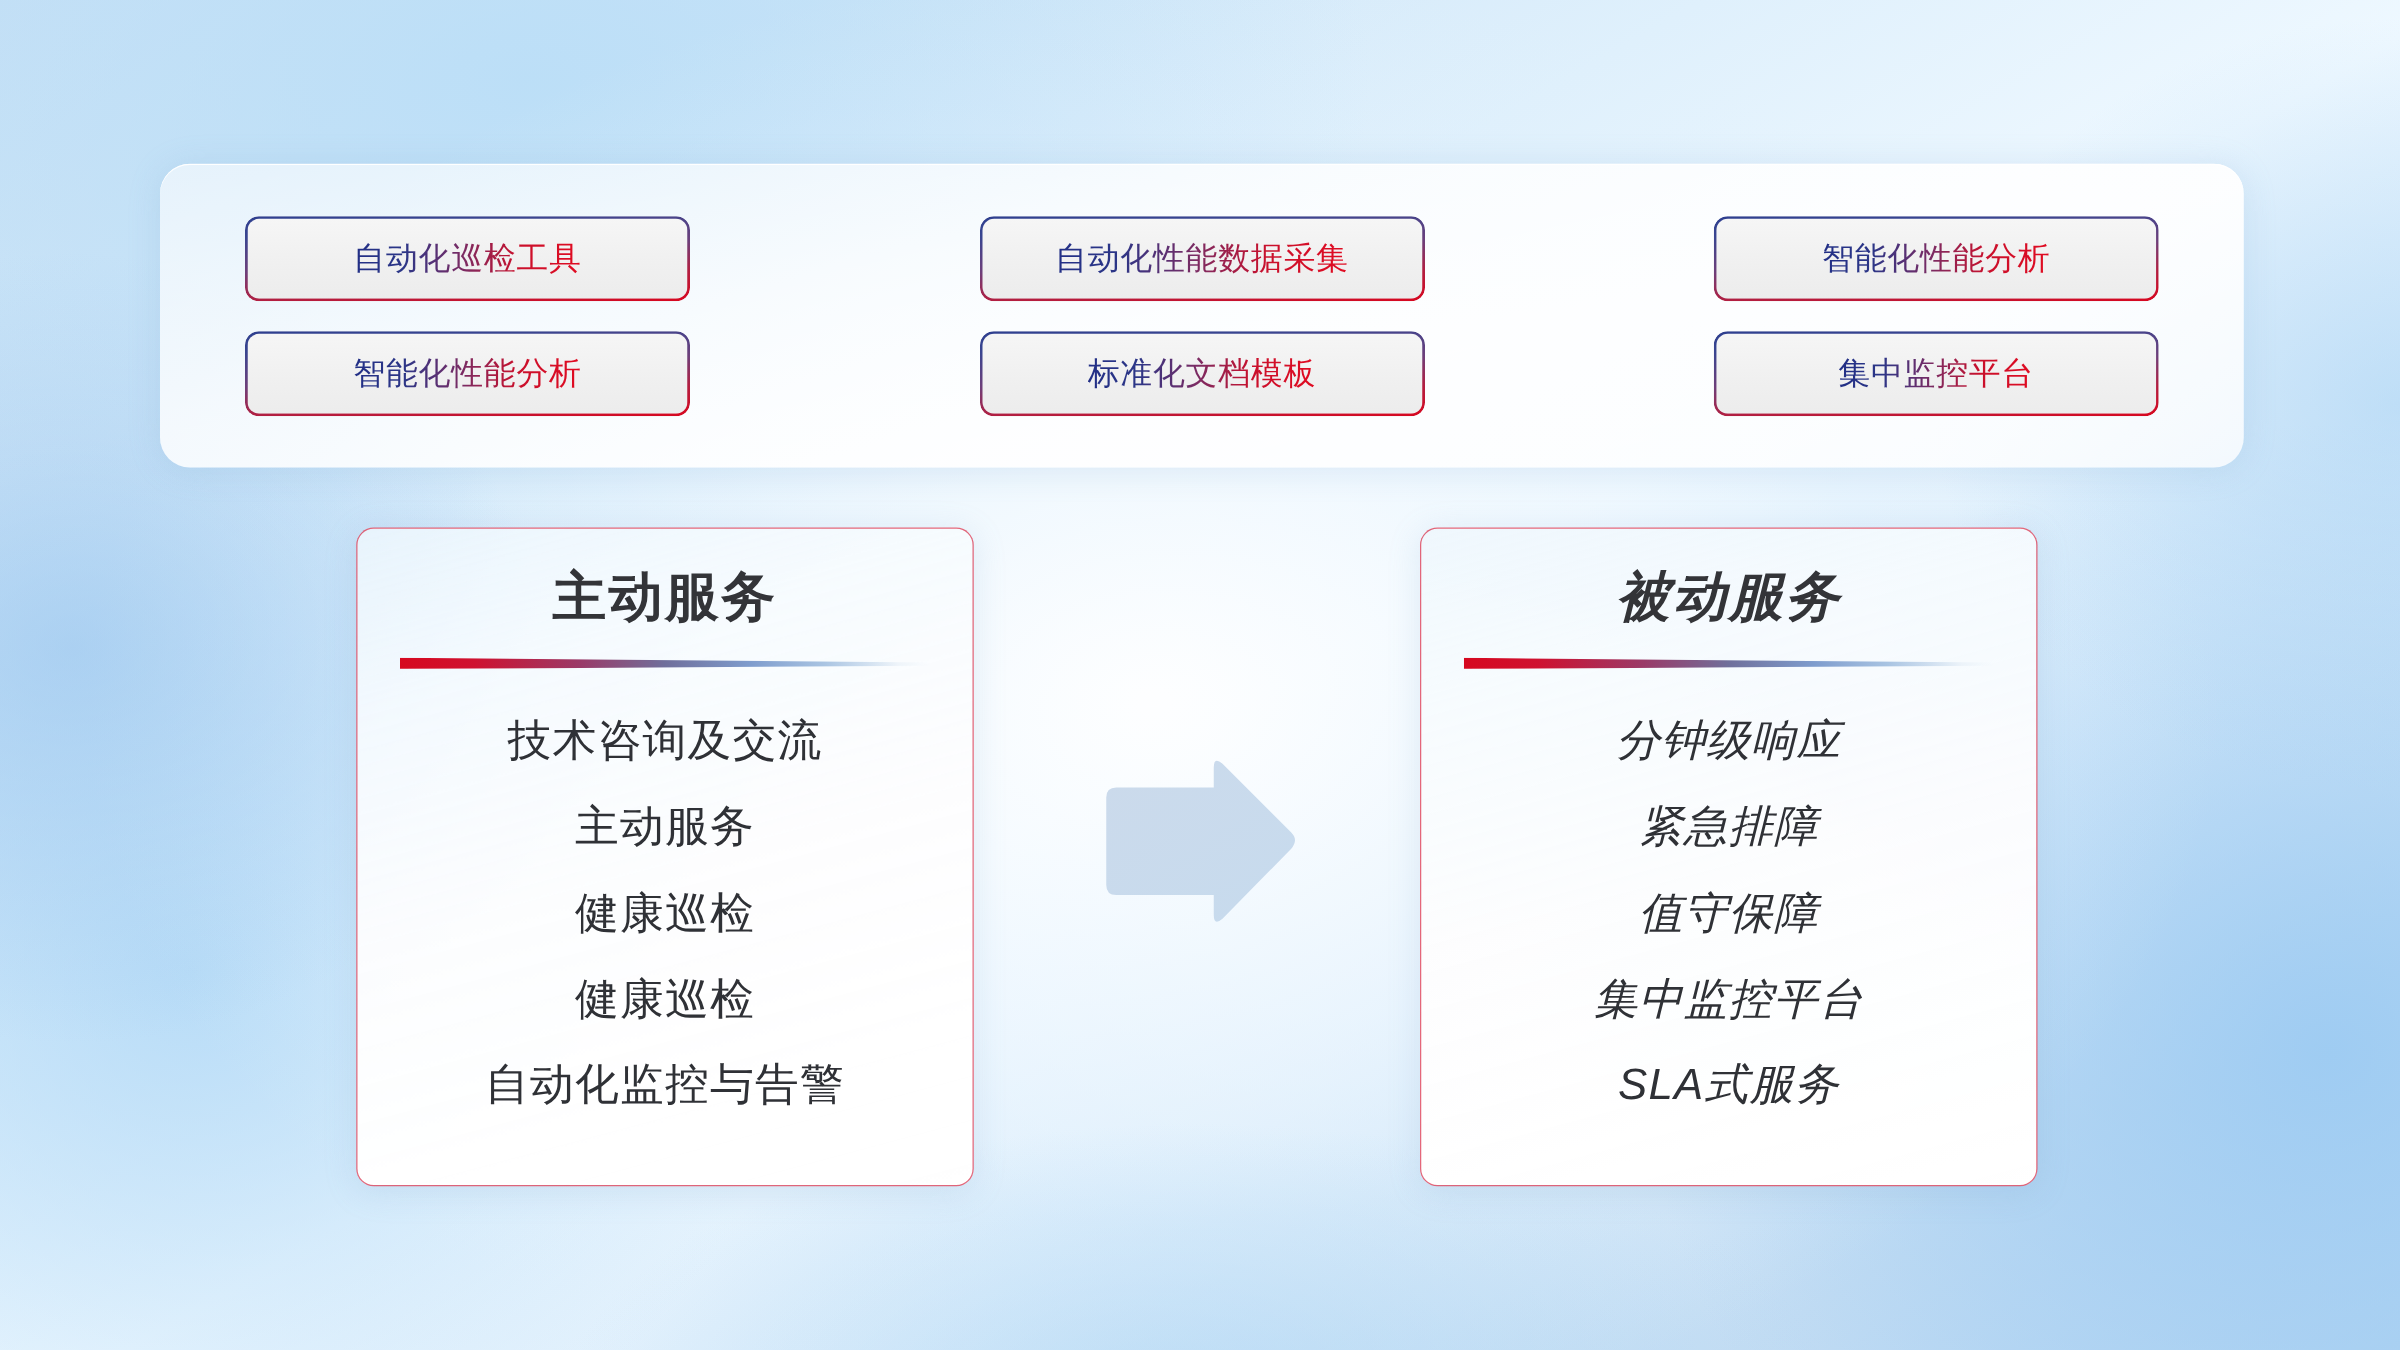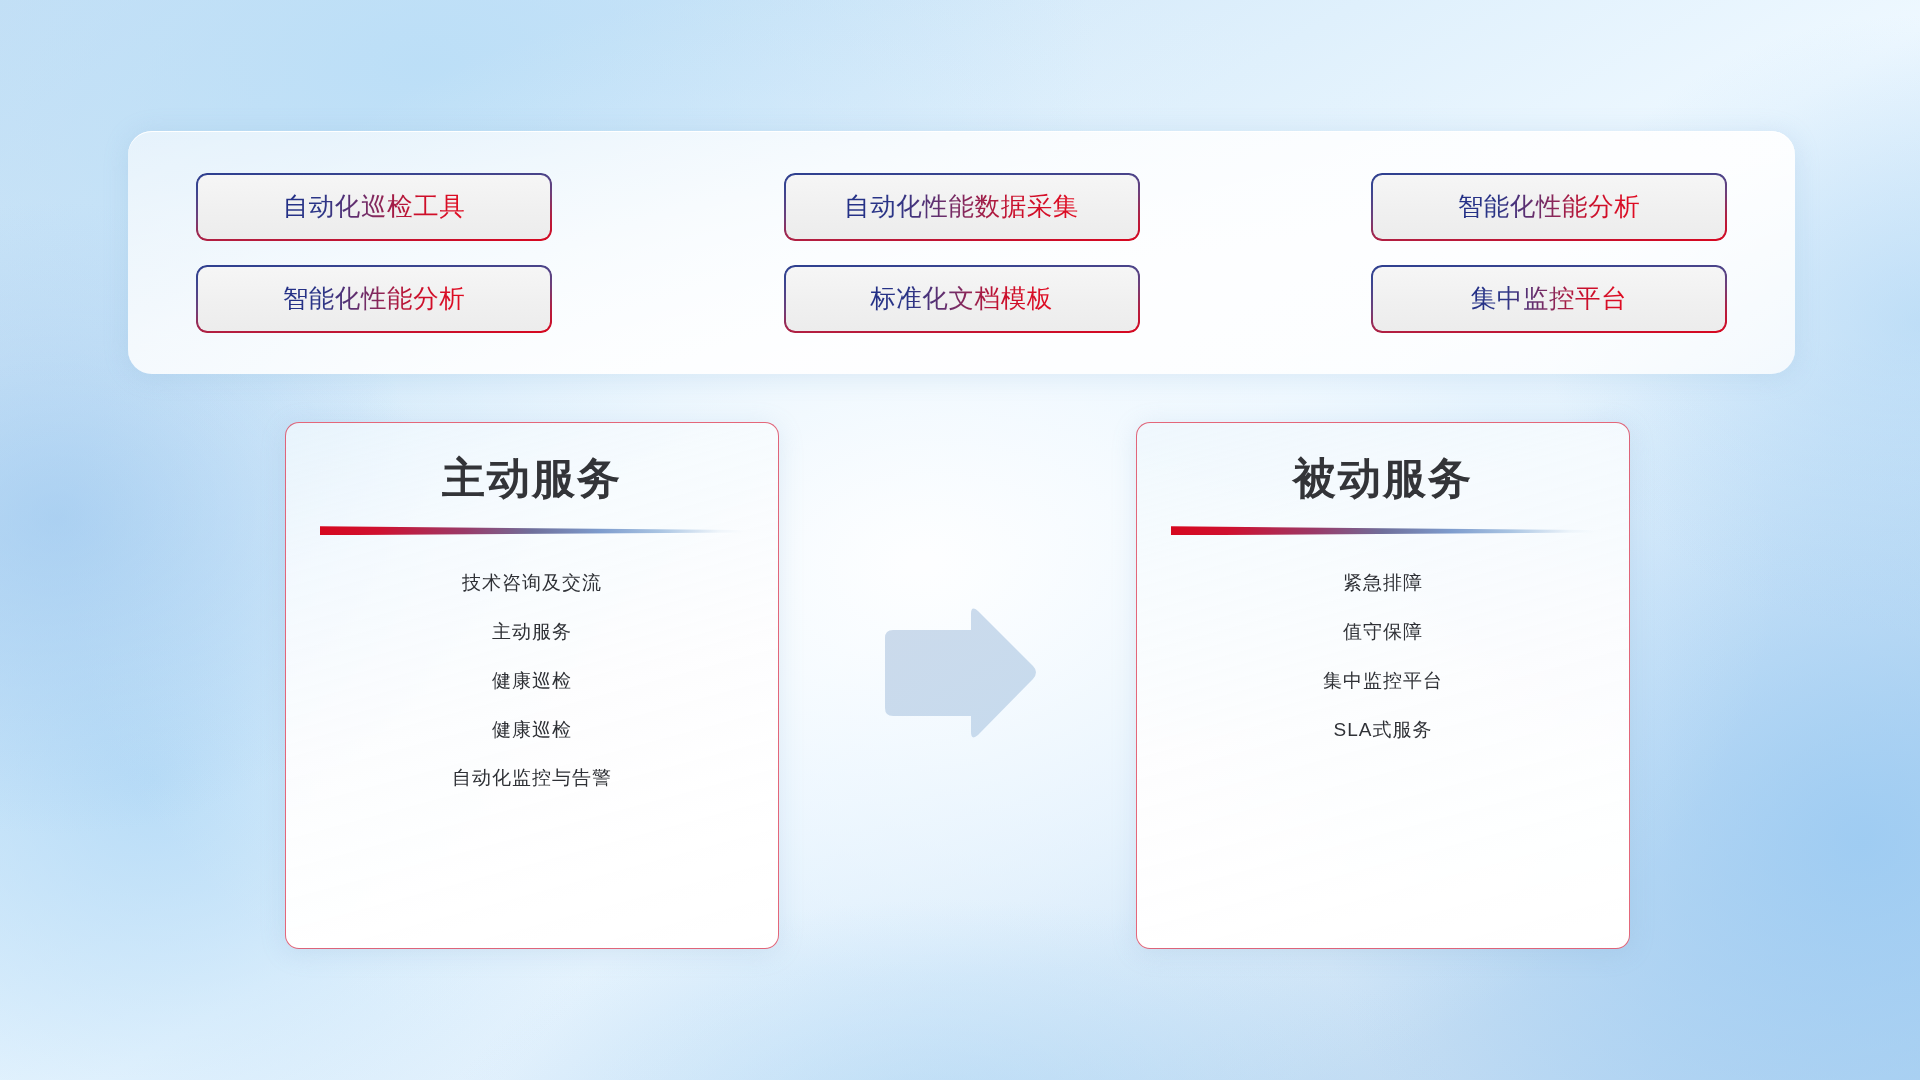--- a/index.html
+++ b/index.html
@@ -146,21 +146,21 @@
         rgba(238,247,253,0.82) 0%,
         rgba(247,251,254,0.90) 22%,
         rgba(253,253,254,0.96) 52%,
         rgba(255,255,255,0.99) 84%,
         rgba(255,255,255,1) 100%);
     border: 1px solid rgba(212,10,40,0.62);
     box-shadow: 0 4px 26px rgba(118,162,202,0.18);
     overflow: hidden;
   }
   #card-proactive { left: 285px; }
-  #card-reactive  { left: 1136px; }
+  #card-reactive  { left: 1136px; font-style: italic; }
 
   .card-title {
     margin-top: 32px;
     text-align: center;
     font-size: 43px;
     font-weight: 700;
     color: #333438;
     letter-spacing: 2px;
     line-height: 1.1;
   }
@@ -192,21 +192,21 @@
   .card-list {
     list-style: none;
     margin-top: 36px;
     padding: 0 24px;
     display: flex;
     flex-direction: column;
     gap: 25px;
   }
   .card-list li {
     text-align: center;
-    font-size: 19px;
+    font-size: 35px;
     font-weight: 400;
     color: #2f3136;
     letter-spacing: 1px;
     line-height: 1.25;
   }
 
   
   #flow-arrow {
     position: absolute;
     left: 877px;
@@ -276,18 +276,19 @@
     <path d="M8 34 Q8 26 16 26 L94 26 L94 10 Q94 1 101 7 L156 62 Q162 68 156 75 L101 131 Q94 137 94 128 L94 112 L16 112 Q8 112 8 104 Z" fill="url(#arrowGrad)"></path>
   </svg>
 </div>
 
 <section class="service-card" id="card-reactive">
   <h2 class="card-title">被动服务</h2>
   <div class="card-rule">
       <i></i>
     </div>
   <ul class="card-list">
+    <li>分钟级响应</li>
     <li>紧急排障</li>
     <li>值守保障</li>
     <li>集中监控平台</li>
     <li>SLA式服务</li>
   </ul>
 </section>
 
 </body></html>

